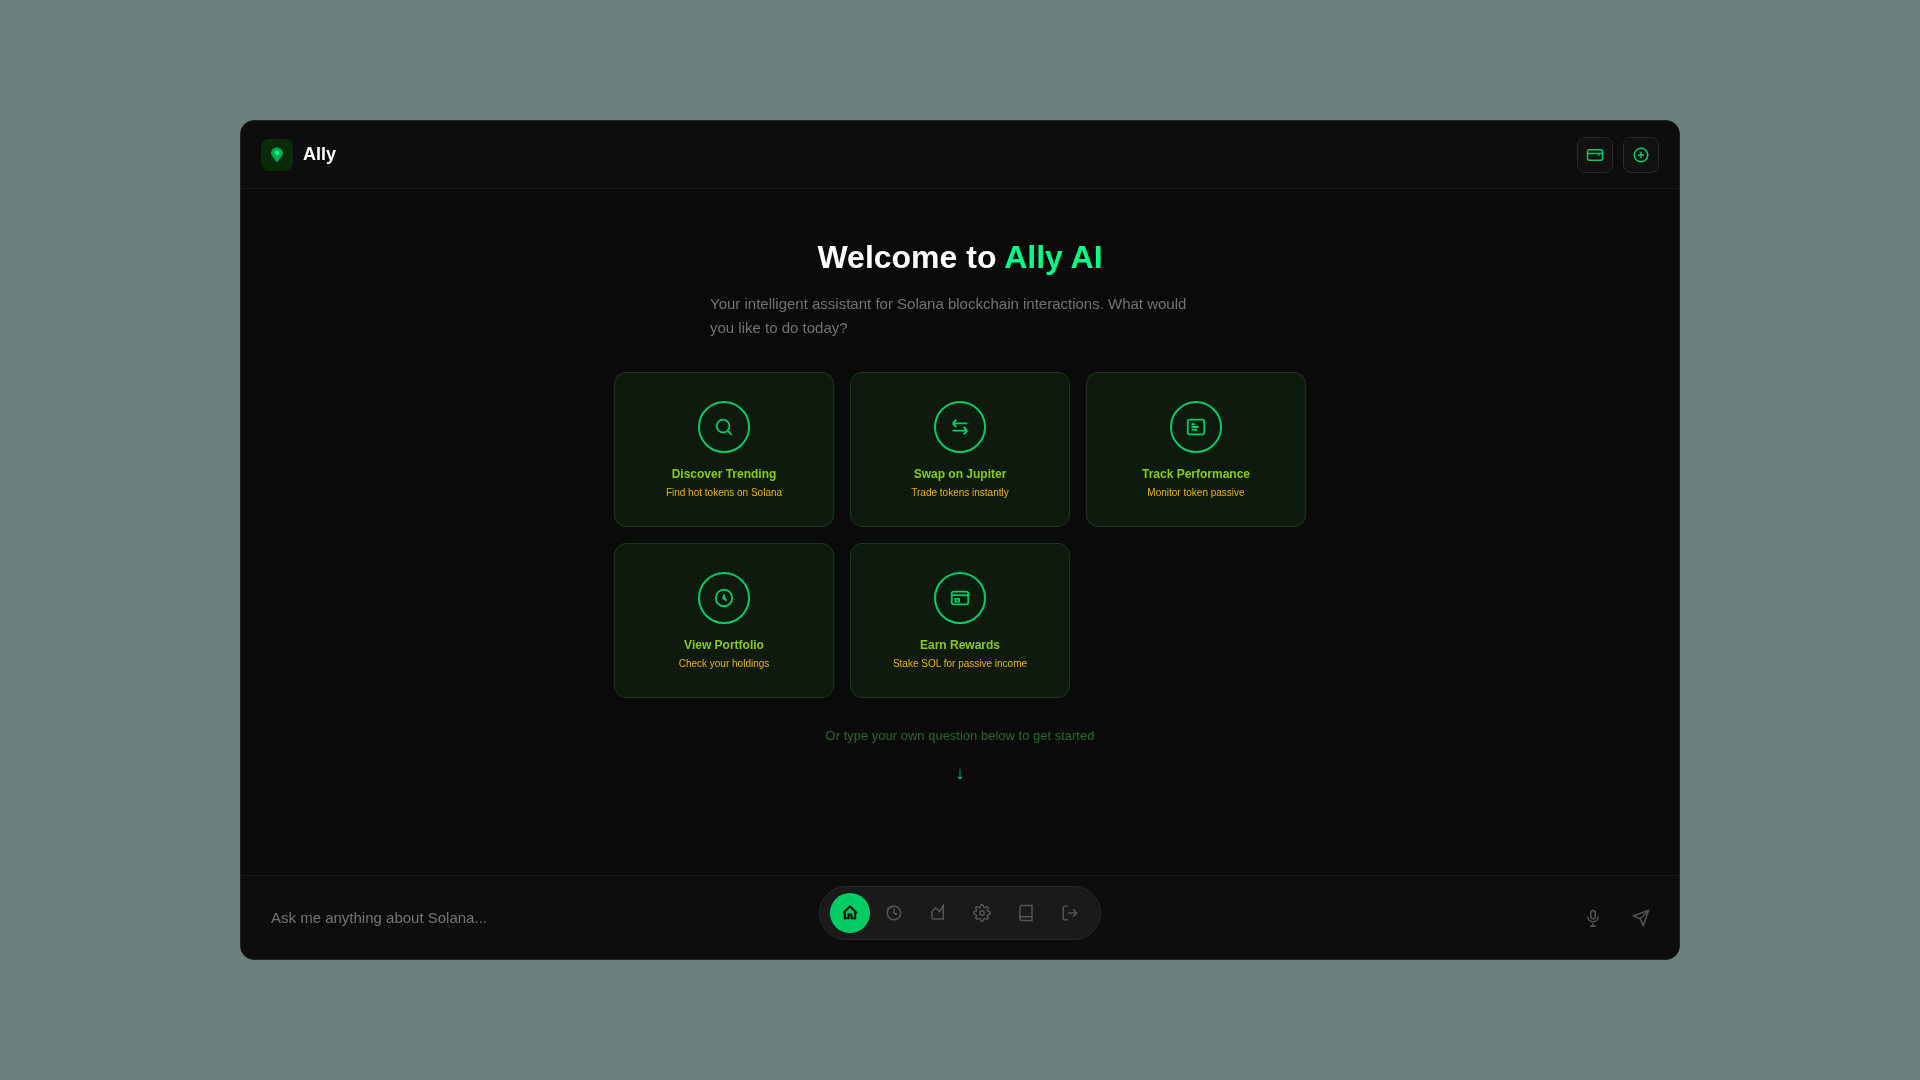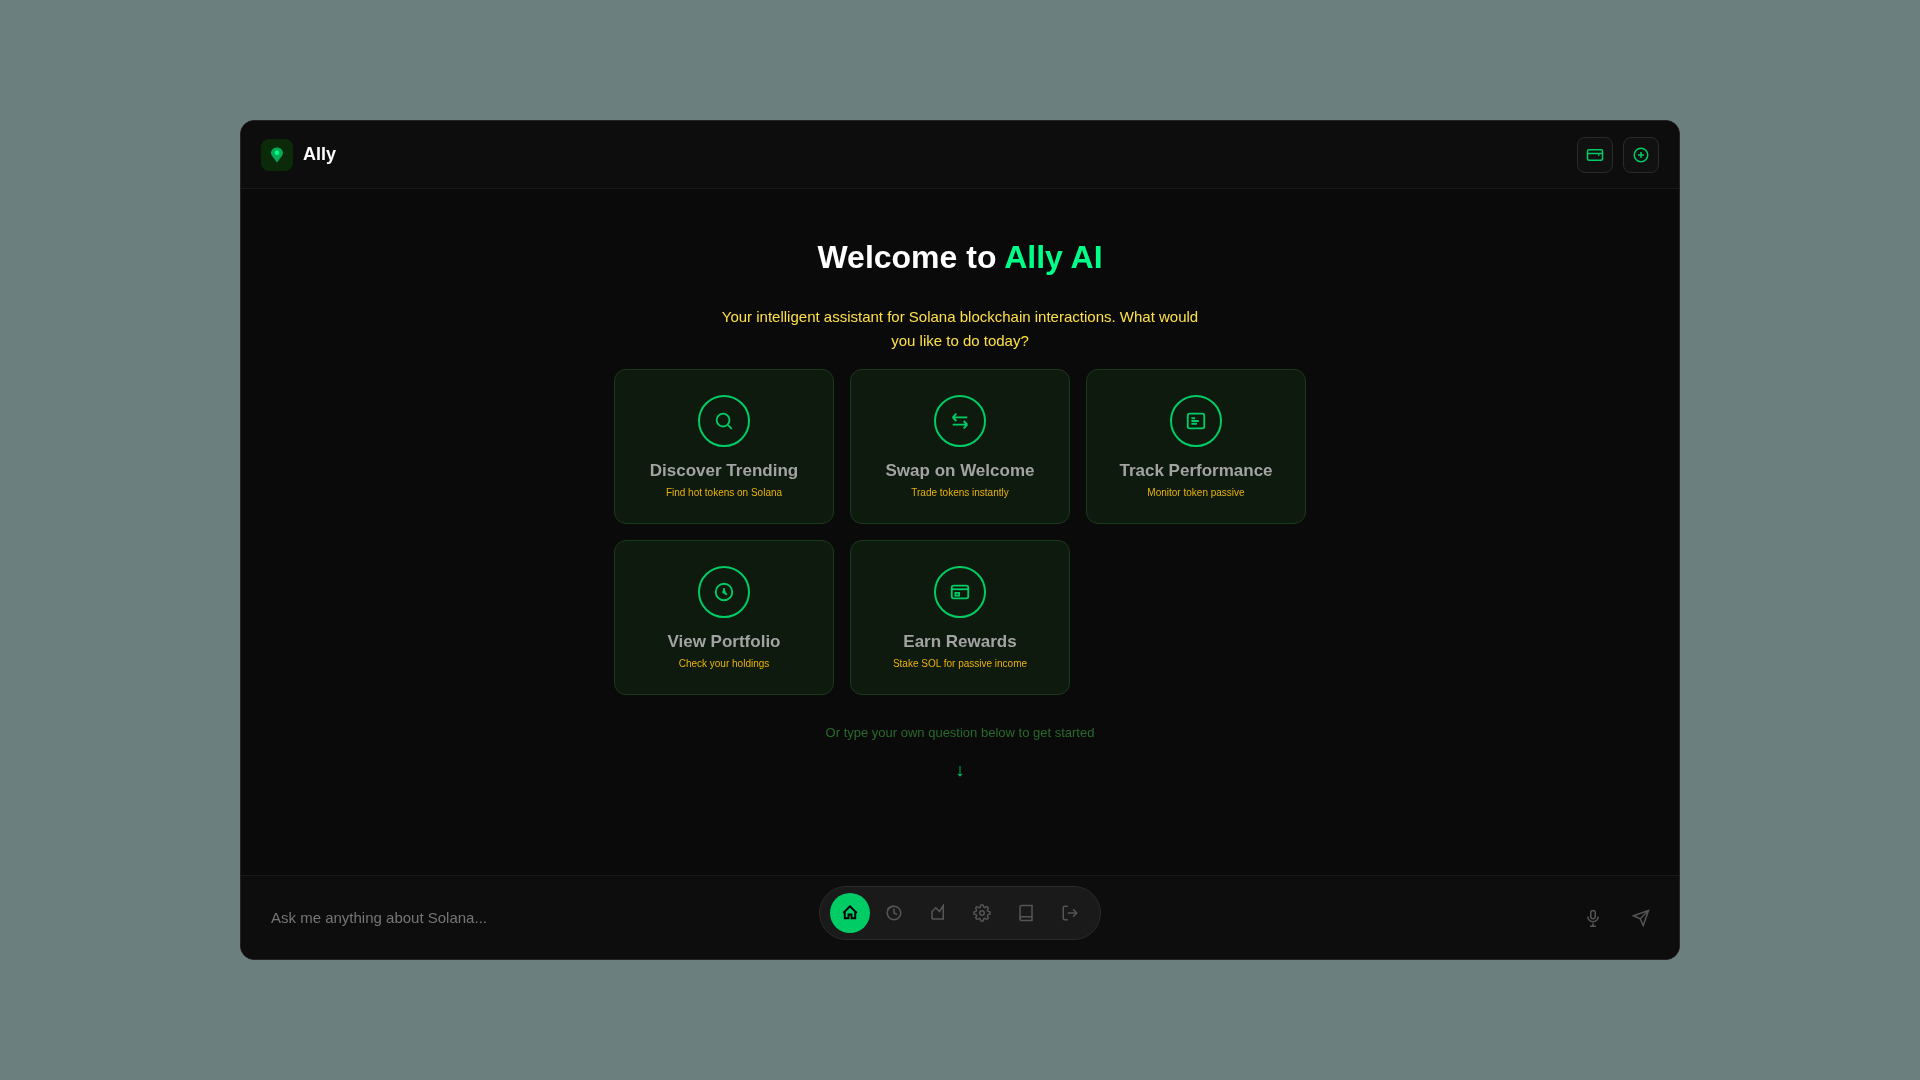--- a/index.html
+++ b/index.html
@@ -89,34 +89,34 @@
       align-items: center;
       padding: 50px 40px 20px;
       overflow: hidden;
     }
 
     .welcome-title {
       font-size: 32px;
       font-weight: 700;
       color: #ffffff;
       text-align: center;
-      margin-bottom: 29px;
+      margin-bottom: 16px;
     }
 
     .welcome-title .accent {
       color: #00ff88;
     }
 
     .welcome-subtitle {
-      color: #fde047;
+      color: #737373;
       font-size: 15px;
-      text-align: center;
+      text-align: left;
       line-height: 1.6;
       max-width: 500px;
-      margin-bottom: 16px;
+      margin-bottom: 32px;
     }
 
     
     .cards-grid {
       display: grid;
       grid-template-columns: repeat(3, 220px);
       grid-template-rows: repeat(2, 155px);
       gap: 16px;
       margin-bottom: 30px;
     }
@@ -141,22 +141,22 @@
       border: 2px solid #00cc66;
       display: flex;
       align-items: center;
       justify-content: center;
       margin-bottom: 14px;
       color: #00cc66;
       font-size: 20px;
     }
 
     .card-title {
-      color: #a3a3a3;
-      font-size: 17px;
+      color: #84cc16;
+      font-size: 12px;
       font-weight: 600;
       text-align: right;
       margin-bottom: 6px;
     }
 
     .card-subtitle {
       color: #eab308;
       font-size: 10px;
       text-align: center;
     }
@@ -298,21 +298,21 @@
       </div>
 
 
       <div class="card">
         <div class="card-icon-wrapper">
           <svg width="22" height="22" viewBox="0 0 24 24" fill="none" stroke="#00cc66" stroke-width="2">
             <path d="M4 8h16M4 8l4-4M4 8l4 4"></path>
             <path d="M20 16H4M20 16l-4-4M20 16l-4 4"></path>
           </svg>
         </div>
-        <div class="card-title">Swap on Welcome</div>
+        <div class="card-title">Swap on Jupiter</div>
         <div class="card-subtitle">Trade tokens instantly</div>
       </div>
 
       <div class="card">
         <div class="card-icon-wrapper">
           <svg width="22" height="22" viewBox="0 0 24 24" fill="none" stroke="#00cc66" stroke-width="2">
             <rect x="3" y="4" width="18" height="16" rx="2"></rect>
             <path d="M7 9h4M7 12h8M7 15h6"></path>
           </svg>
         </div>

